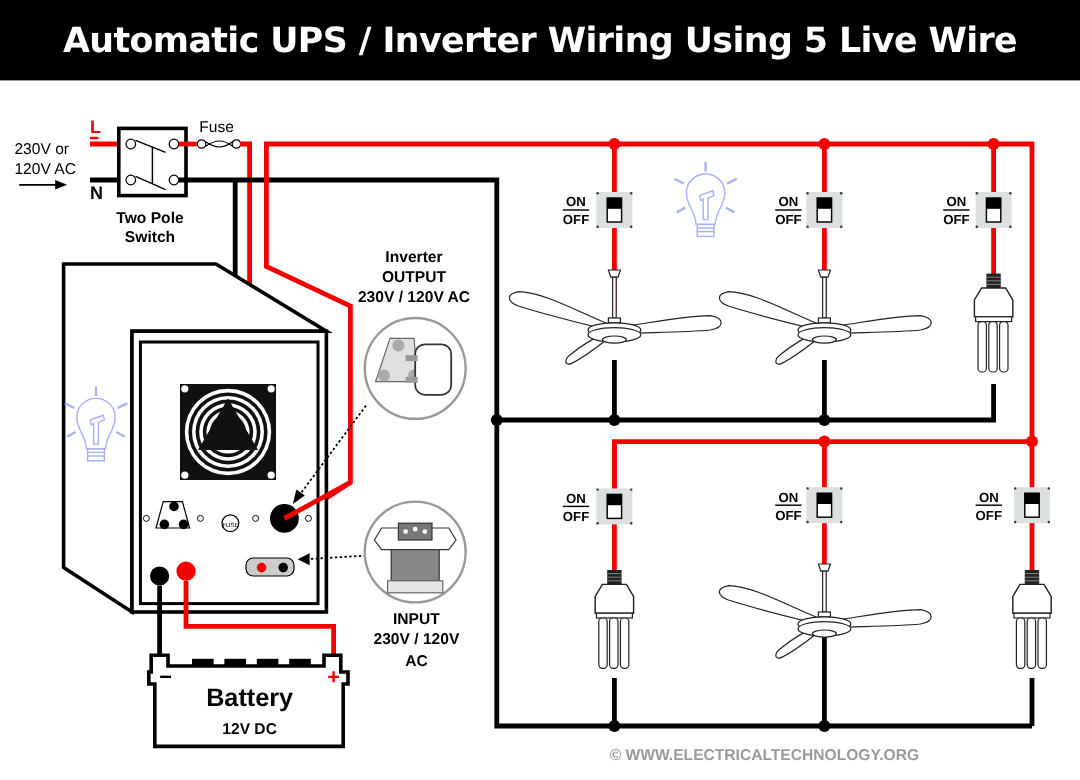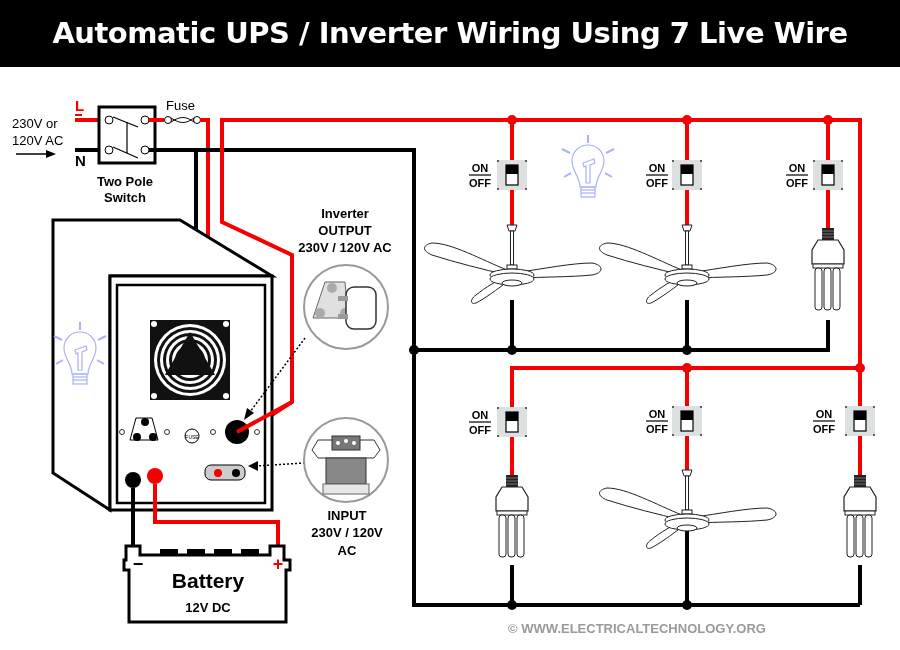--- a/index.html
+++ b/index.html
@@ -10,21 +10,21 @@
   .lbl { font-family: "Liberation Sans", sans-serif; fill: #000; }
   .lbl-b { font-family: "Liberation Sans", sans-serif; font-weight: bold; fill: #000; }
   .red-w { stroke: #f50000; stroke-width: 4; fill: none; }
   .blk-w { stroke: #000; stroke-width: 4; fill: none; }
   .footer { font-family: "Liberation Sans", sans-serif; font-weight: bold; fill: #9a9a9a; }
 </style>
 </head>
 <body>
 
 <div class="title-bar">
-  <div class="title-text">Automatic UPS / Inverter Wiring Using 7 Live Wire</div>
+  <div class="title-text">Automatic UPS / Inverter Wiring Using 5 Live Wire</div>
 </div>
 
 <svg class="diagram" width="900" height="650" viewBox="0 0 900 650">
   <defs>
     <g id="fan">
 
       <path d="M-5,-5 C-30,-15 -60,-32 -80,-32 C-90,-30 -90,-24 -80,-20 C-55,-12 -30,-6 -5,0 Z" fill="#fff" stroke="#222" stroke-width="1"></path>
       <path d="M8,-3 C30,-6 60,-12 80,-12 C92,-10 92,-2 80,0 C60,2 30,2 8,3 Z" fill="#fff" stroke="#222" stroke-width="1"></path>
       <path d="M-4,6 C-14,14 -28,24 -36,28 C-42,30 -42,24 -36,20 C-26,12 -16,6 -6,2 Z" fill="#fff" stroke="#222" stroke-width="1"></path>
 

